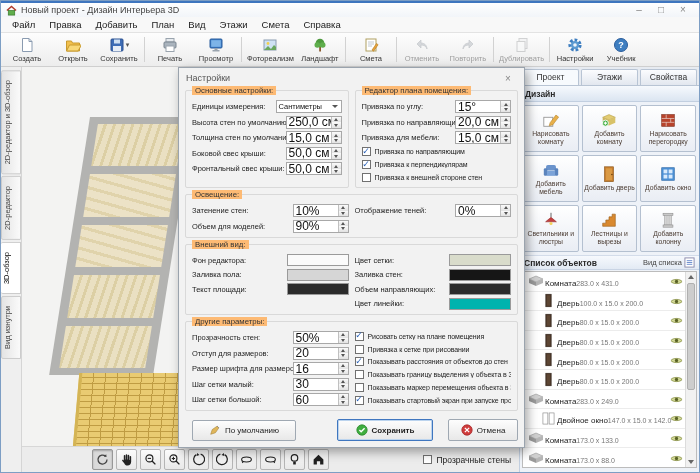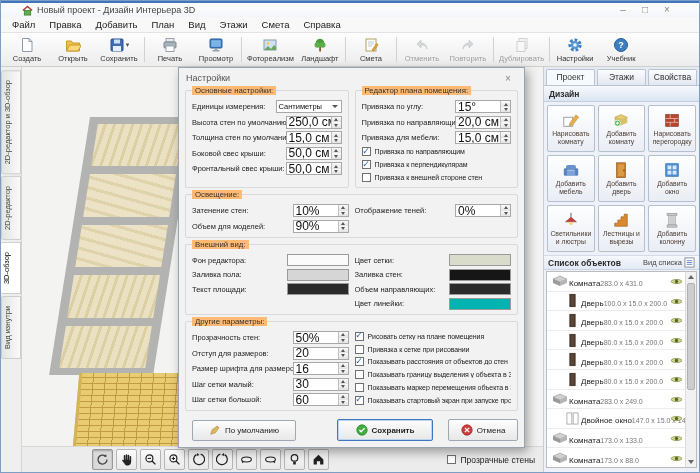--- a/index.html
+++ b/index.html
@@ -1,20 +1,20 @@
 <!DOCTYPE html>
 <html><head>
 <meta charset="utf-8">
 <style>
   * { margin:0; padding:0; box-sizing:border-box; }
   html,body { width:700px; height:473px; overflow:hidden; font-family:"Liberation Sans",sans-serif; }
   .app { width:700px; height:473px; position:relative; background:#ececec; border:1px solid #7d9ec4; display:flex; flex-direction:column; }
 
   
-  .titlebar { height:16px; background:linear-gradient(#ffffff,#f2f5f9); border-top:2px solid #3f76bf; display:flex; align-items:center; padding:0 21px; flex:none; }
+  .titlebar { height:16px; background:linear-gradient(#ffffff,#f2f5f9); border-top:2px solid #3f76bf; display:flex; align-items:center; padding:0 5px; flex:none; }
   .titlebar .ttext { font-size:9px; color:#444; margin-left:4px; flex:1; }
   .wctl { width:22px; text-align:center; font-size:10px; color:#888; line-height:14px; }
 
   
   .menubar { height:16px; background:#f8f8f8; border-bottom:1px solid #e3e3e3; display:flex; align-items:center; padding-left:4px; flex:none; }
   .mitem { font-size:9.5px; color:#222; padding:0 7px; line-height:15px; }
 
   
   .toolbar { height:34px; background:linear-gradient(#fdfdfd,#ededed); border-bottom:1px solid #cfcfcf; display:flex; align-items:stretch; padding:1px 3px; flex:none; }
   .tbtn { min-width:46px; display:flex; flex-direction:column; align-items:center; justify-content:center; gap:1px; padding:0 3px; border-radius:2px; }
@@ -49,21 +49,21 @@
   .bbtn svg { width:13px; height:13px; }
   .bbtn.pressed { background:#dadada; border-color:#989898; box-shadow:inset 0 1px 2px rgba(0,0,0,.25); }
   .bspacer { flex:1; }
   .bcheck { display:flex; align-items:center; gap:4px; margin-right:8px; font-size:8.5px; color:#222; }
 
   
   .cb { width:9px; height:9px; border:1px solid #707070; background:#fff; display:inline-flex; align-items:center; justify-content:center; flex:none; }
   .cb.on::after { content:"✓"; font-size:9px; color:#2b62b8; line-height:1; margin-top:-1px; }
 
   
-  .panel { width:156px; background:#eef2f8; border-left:1px solid #c2cfe0; display:flex; flex-direction:column; flex:none; }
+  .panel { width:180px; background:#eef2f8; border-left:1px solid #c2cfe0; display:flex; flex-direction:column; flex:none; }
   .ptabs { display:flex; height:19px; padding:2px 1px 0 1px; background:#e7ebf1; border-bottom:1px solid #b8c4d4; flex:none; }
   .ptab { flex:1; text-align:center; font-size:8.5px; color:#333; line-height:15px; border:1px solid #b8c4d4; border-bottom:none; border-radius:2px 2px 0 0; background:linear-gradient(#fbfcfe,#e2e7ef); margin:0 1px; }
   .ptab.active { background:#f7fafd; }
   .phead { height:16px; background:linear-gradient(#f6f9fd,#dbe5f1); border-bottom:1px solid #c2cfe0; display:flex; align-items:center; padding:0 5px; font-size:8.5px; font-weight:bold; color:#2b2b2b; flex:none; }
   .dgrid { display:grid; grid-template-columns:repeat(3,1fr); gap:3px; padding:3px; flex:none; }
   .dbtn { height:47px; background:linear-gradient(#ffffff,#e9edf4); border:1px solid #b4c0d0; border-radius:2px; display:flex; flex-direction:column; align-items:center; justify-content:center; gap:1px; padding:1px; }
   .dbtn svg { width:18px; height:18px; }
   .dbtn .dlabel { font-size:6.8px; line-height:1.12; color:#4a3b32; text-align:center; }
   .ohead { height:15px; display:flex; align-items:center; padding:0 4px; font-size:8.5px; flex:none; background:linear-gradient(#f6f9fd,#e3eaf4); border-top:1px solid #d3dcea; border-bottom:1px solid #c9d4e4;}
   .ohead .otitle { font-weight:bold; color:#2b2b2b; flex:1; }

